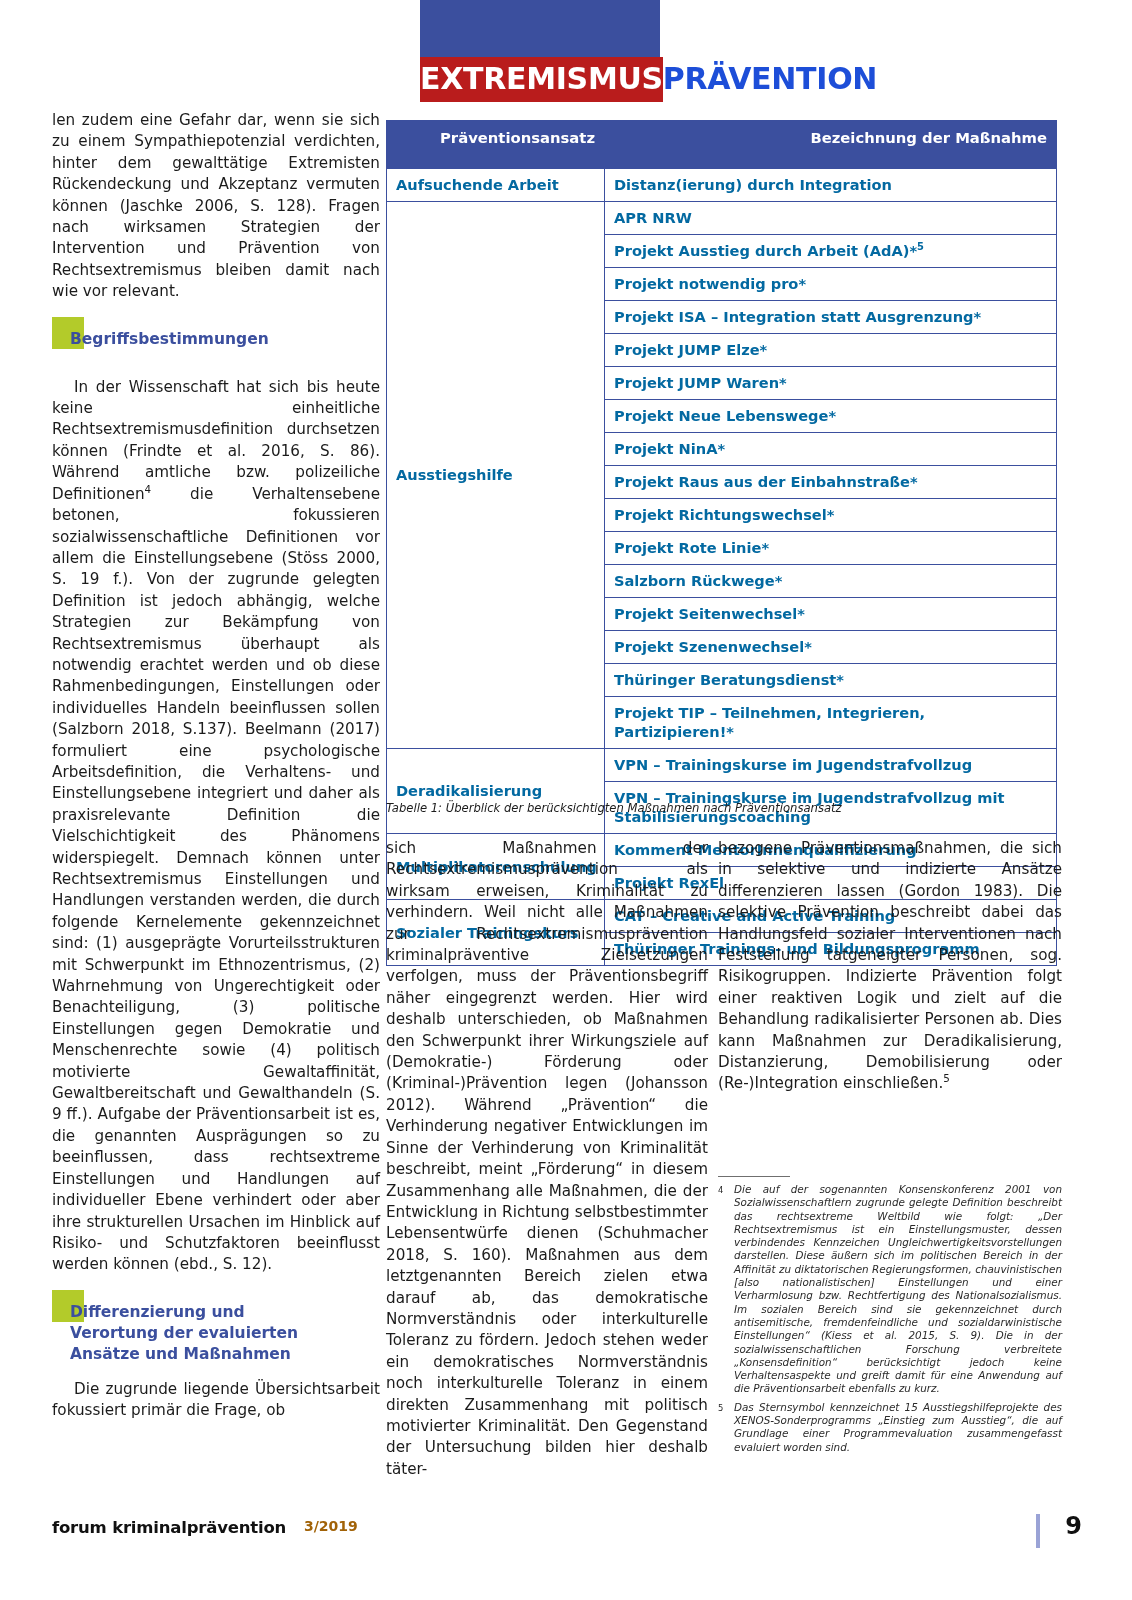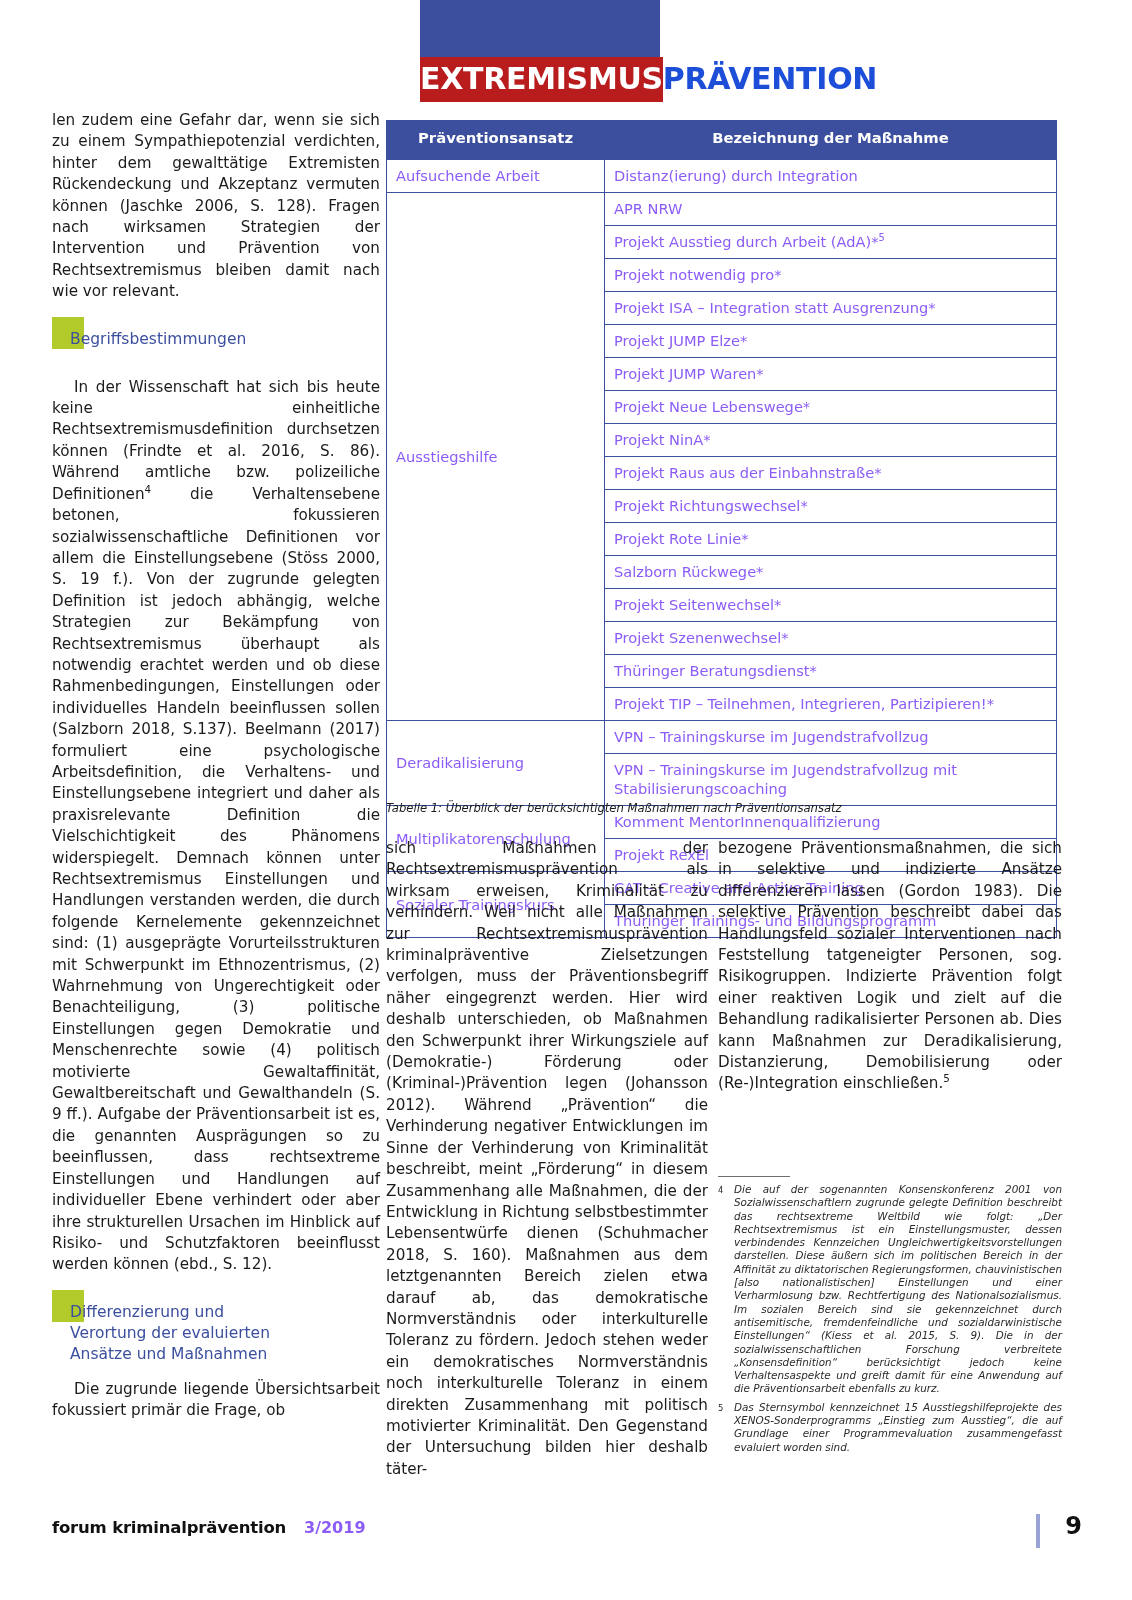--- a/index.html
+++ b/index.html
@@ -76,21 +76,21 @@
     left:0; top:-12px;
     width:32px; height:32px;
     background:#b3cb2a;
   }
   .section-head .htext {
     position:relative;
     z-index:2;
     display:block;
     padding-left:18px;
     color:#3b4f9e;
-    font-weight:400;
+    font-weight:700;
     font-size:15.5px;
     line-height:21px;
     text-align:left;
   }
 
   
   .table-wrap {
     position:absolute;
     left:386px; top:120px;
     width:670px;
@@ -99,28 +99,29 @@
     border-collapse:collapse;
     width:670px;
     table-layout:fixed;
     font-size:14.6px;
   }
   table.meas th, table.meas td {
     border:1px solid #3b4f9e;
     padding:6px 9px 7px 9px;
     vertical-align:middle;
     line-height:19px;
-    color:#8b5cf6;
+    color:#0369a1;
+    font-weight:bold;
   }
   table.meas thead th {
     background:#3b4f9e;
     color:#ffffff;
     font-weight:700;
-    text-align:center;
-    padding:7px 9px 12px 9px;
+    text-align:right;
+    padding:7px 9px 21px 9px;
     font-size:14.8px;
   }
   table.meas td.approach {
     width:218px;
   }
   table.meas col.c1 { width:218px; }
   table.meas col.c2 { width:452px; }
   .tbl-caption {
     position:absolute;
     left:386px; top:801px;
@@ -167,23 +168,23 @@
   }
   .footer .brand {
     position:absolute; left:0; top:0;
     font-size:16.5px;
     font-weight:700;
     color:#111111;
     letter-spacing:-0.2px;
   }
   .footer .issue {
     position:absolute; left:252px; top:0;
-    font-size:16px;
-    font-weight:700;
-    color:#8b5cf6;
+    font-size:14px;
+    font-weight:700;
+    color:#a16207;
   }
   .footer .pagebar {
     position:absolute;
     right:42px; top:-4px;
     width:4px; height:34px;
     background:#9aa3d6;
   }
   .footer .pagenum {
     position:absolute;
     right:0; top:-6px;

